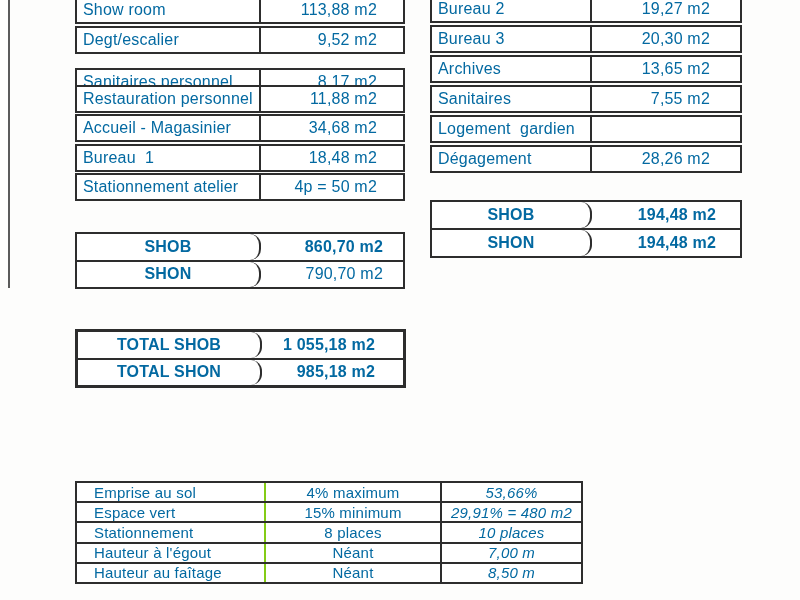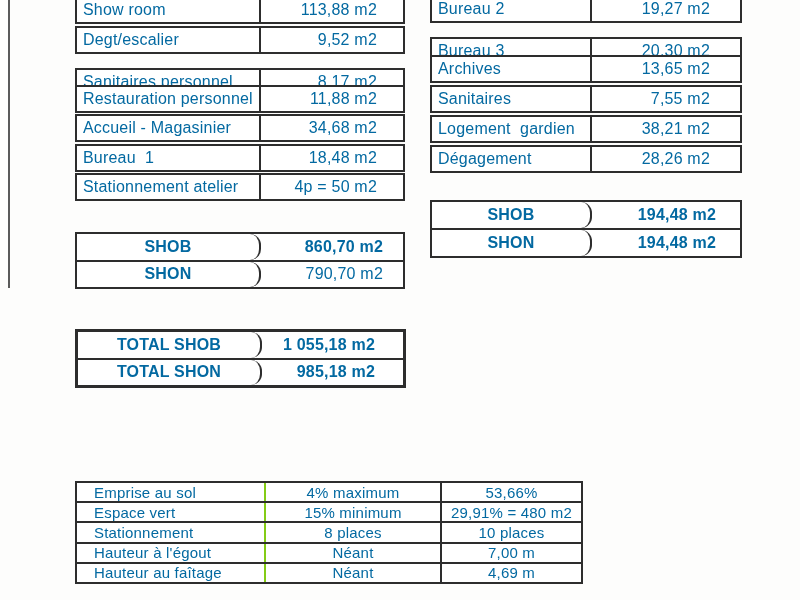--- a/index.html
+++ b/index.html
@@ -51,21 +51,21 @@
   .reg-head .h2{flex:1;display:flex;align-items:center;justify-content:center;}
   .reg-body{position:absolute;left:75px;top:481px;width:508px;height:103px;
             display:flex;flex-direction:column;border:2px solid #2d2d2d;background:#fff;
             box-sizing:border-box;font-size:15px;}
   .reg-row{flex:1;display:flex;align-items:stretch;}
   .reg-row + .reg-row{border-top:2px solid #2d2d2d;}
   .reg-row .g1{width:177px;display:flex;align-items:center;padding-left:5px;
                border-right:2px solid #84cc16;box-sizing:border-box;margin-left:12px;}
   .reg-row .g2{width:176px;display:flex;align-items:center;justify-content:center;
                border-right:2px solid #2d2d2d;box-sizing:border-box;}
-  .reg-row .g3{flex:1;display:flex;align-items:center;justify-content:center;}
+  .reg-row .g3{flex:1;display:flex;align-items:center;justify-content:center;font-style:italic;}
 </style>
 </head>
 <body>
 
 <div class="page">
 
   <div class="edge-line"></div>
 
   <div class="row lt" style="top:-4px">
     <div class="c1">Show room</div>
@@ -93,35 +93,34 @@
   </div>
   <div class="row lt" style="top:173px">
     <div class="c1">Stationnement atelier</div>
     <div class="c2">4p = 50 m2</div>
   </div>
 
   <div class="row rt" style="top:-5px">
     <div class="c1">Bureau 2</div>
     <div class="c2">19,27 m2</div>
   </div>
-  <div class="row rt" style="top:37px">
+  <div class="row rt" style="top:25px">
     <div class="c1">Bureau 3</div>
     <div class="c2">20,30 m2</div>
   </div>
   <div class="row rt" style="top:55px">
     <div class="c1">Archives</div>
     <div class="c2">13,65 m2</div>
   </div>
   <div class="row rt" style="top:85px">
     <div class="c1">Sanitaires</div>
     <div class="c2">7,55 m2</div>
   </div>
   <div class="row rt" style="top:115px">
     <div class="c1">Logement  gardien</div>
-    <div class="c2">38,21 m2</div>
   </div>
   <div class="row rt" style="top:145px">
     <div class="c1">Dégagement</div>
     <div class="c2">28,26 m2</div>
   </div>
 
   <div class="box lbox" style="left:75px;top:232px;width:330px;height:57px">
     <div class="brow">
       <div class="b1">SHOB</div>
       <div class="b2">860,70 m2</div>
@@ -172,17 +171,17 @@
       <div class="g3">10 places</div>
     </div>
     <div class="reg-row">
       <div class="g1">Hauteur à l'égout</div>
       <div class="g2">Néant</div>
       <div class="g3">7,00 m</div>
     </div>
     <div class="reg-row">
       <div class="g1">Hauteur au faîtage</div>
       <div class="g2">Néant</div>
-      <div class="g3">4,69 m</div>
+      <div class="g3">8,50 m</div>
     </div>
   </div>
 
 </div>
 
 </body></html>

